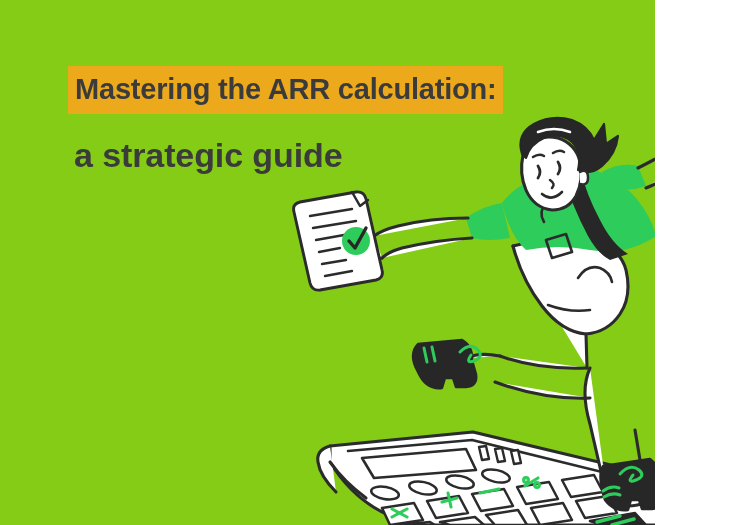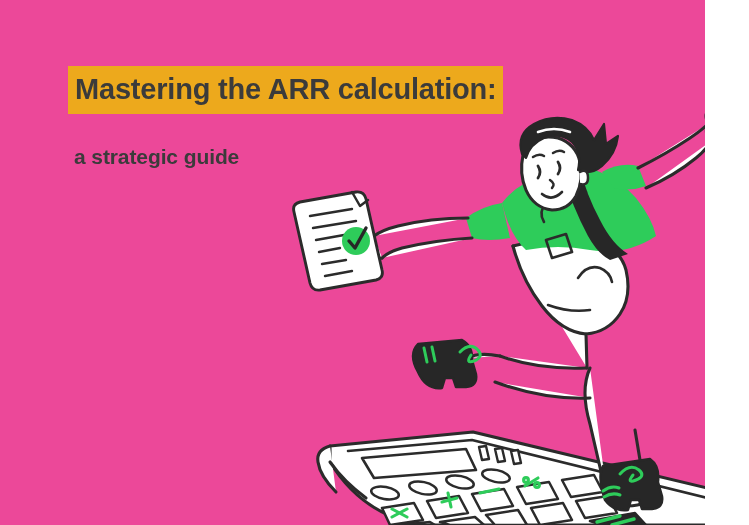--- a/index.html
+++ b/index.html
@@ -8,23 +8,23 @@
     background: #ffffff;
   }
   body {
     width: 749px;
     height: 525px;
     overflow: hidden;
     font-family: "Liberation Sans", sans-serif;
   }
   #banner {
     position: relative;
-    width: 705px;
+    width: 655px;
     height: 525px;
-    background: #ec4899;
+    background: #84cc16;
     overflow: hidden;
   }
 
   
   #text-block {
     position: absolute;
     left: 68px;
     top: 66px;
     z-index: 5;
   }
@@ -40,24 +40,24 @@
     color: #3b3b3b;
     font-size: 29px;
     font-weight: bold;
     letter-spacing: -0.2px;
     padding: 9px 6px 10px 7px;
     line-height: 1.0;
     white-space: nowrap;
   }
   #subtitle-line {
     display: block;
-    margin: 32px 0 0 0;
+    margin: 24px 0 0 0;
     padding: 0 0 0 6px;
     color: #3b3b3b;
-    font-size: 21px;
+    font-size: 34px;
     font-weight: bold;
     letter-spacing: -0.1px;
     line-height: 1.0;
     white-space: nowrap;
   }
 
   
   #illustration {
     position: absolute;
     left: 290px;

